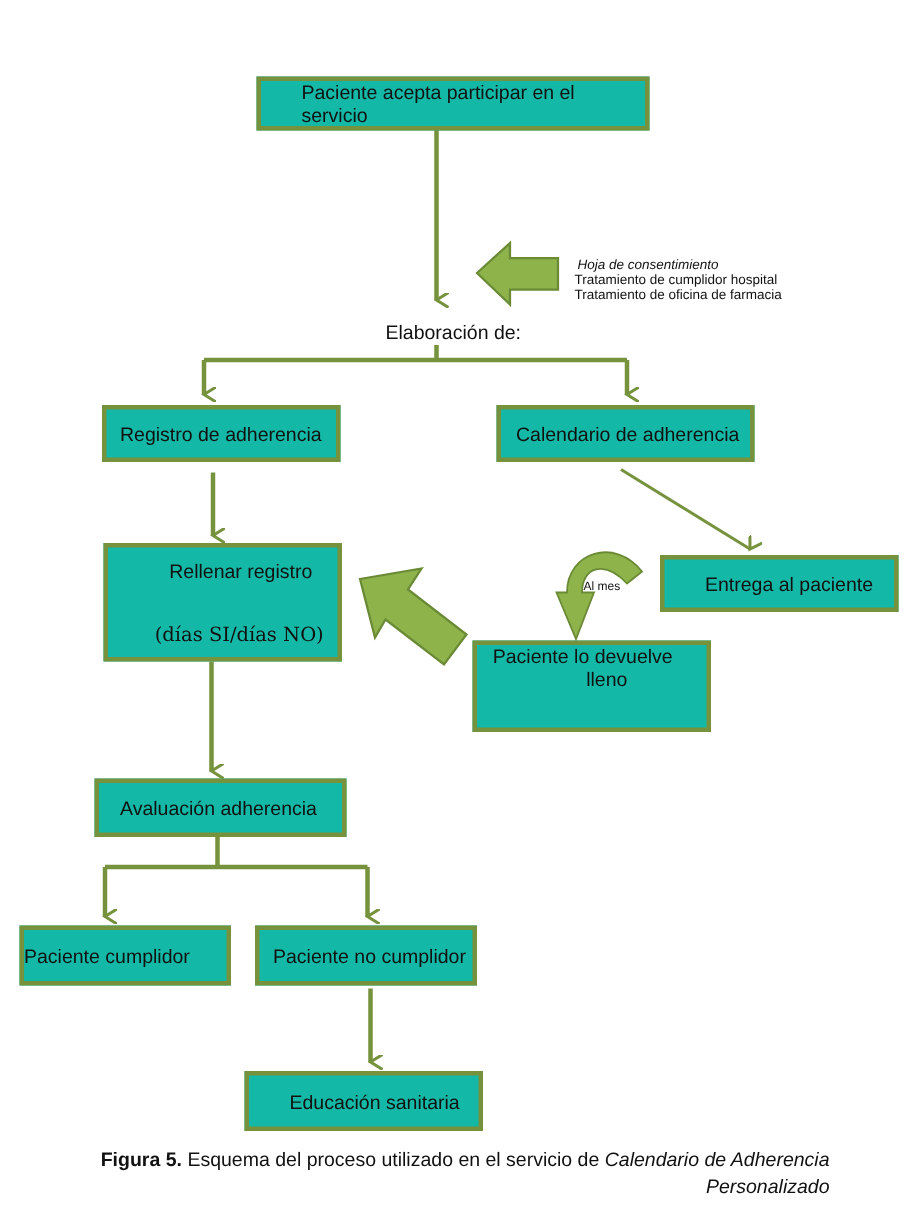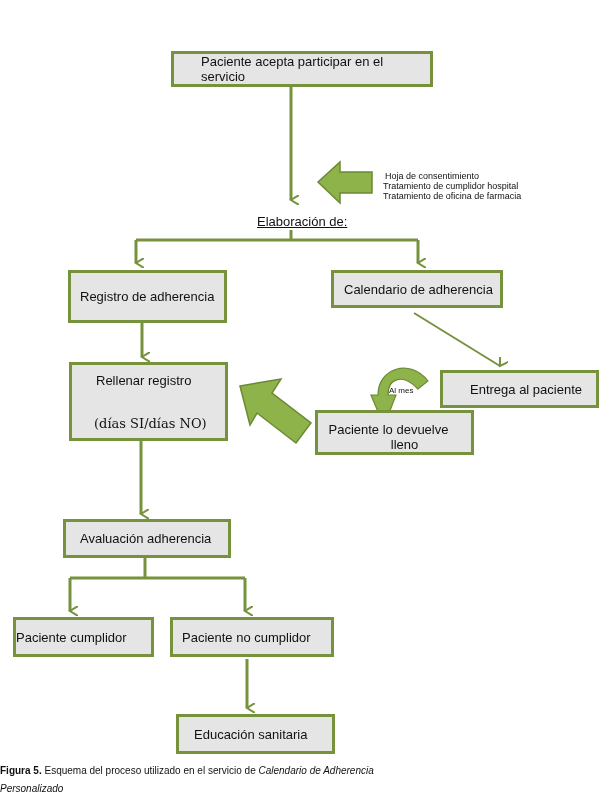--- a/index.html
+++ b/index.html
@@ -1,23 +1,23 @@
 <!DOCTYPE html>
 <html><head>
   <meta charset="utf-8">
   <style>
     html, body { margin: 0; padding: 0; background: #ffffff; }
     body { width: 615px; height: 809px; position: relative; overflow: hidden;
       font-family: "Liberation Sans", sans-serif; color: #111; }
-    .box { position: absolute; border: 3px solid #76923c; background: #e5e5e5; box-sizing: border-box;
+    .box { position: absolute; border: 3px solid #76923c; background: #14b8a6; box-sizing: border-box;
       font-size: 13px; display: flex; align-items: center; }
     .txt { position: absolute; font-family: "Liberation Sans", sans-serif; }
     svg.lines { position: absolute; left: 0; top: 0; }
     .serif { font-family: "DejaVu Serif", "Liberation Serif", serif; }
-    .caption { position: absolute; left: 0; width: 553px; text-align: left; font-size: 10px; }
+    .caption { position: absolute; left: 0; width: 553px; text-align: right; font-size: 13px; }
   </style>
 </head>
 <body>
 
 <svg class="lines" width="615" height="809">
   <defs>
     <marker id="ah" markerWidth="10" markerHeight="10" refX="5" refY="8" orient="auto" markerUnits="userSpaceOnUse">
       <path d="M0,0 L5,8 L10,0" fill="none" stroke="#76923c" stroke-width="2"></path>
     </marker>
   </defs>
@@ -48,65 +48,65 @@
 
   <path d="M240,386 L281,379 L272,393 L311,423 L296,443 L257,413 L250,425 Z" fill="#8db34a" stroke="#6a8a35" stroke-width="1.5"></path>
 
   <path d="M428,381 C410,358 378,368 378,395 L371,395 L384,426 L396,395 L388,395 C388,378 403,373 418,389 Z" fill="#8db34a" stroke="#6a8a35" stroke-width="1.2"></path>
 </svg>
 
 <div class="box" style="left:171px;top:51px;width:262px;height:36px;padding-left:27px;">
   <span>Paciente acepta participar en el servicio</span>
 </div>
 
-<div class="txt" style="left:257px;top:214px;font-size:13px;text-decoration:underline;">Elaboración de:</div>
+<div class="txt" style="left:257px;top:214px;font-size:13px;">Elaboración de:</div>
 
 <div class="txt" style="left:383px;top:171px;font-size:9px;line-height:10px;">
-  <div style="padding-left:2px;">Hoja de consentimiento</div>
+  <div style="padding-left:2px;font-style:italic;">Hoja de consentimiento</div>
   <div>Tratamiento de cumplidor hospital</div>
   <div>Tratamiento de oficina de farmacia</div>
 </div>
 
-<div class="box" style="left:68px;top:270px;width:159px;height:53px;padding-left:9px;">
+<div class="box" style="left:68px;top:270px;width:159px;height:38px;padding-left:9px;">
   <span>Registro de adherencia</span>
 </div>
 
 <div class="box" style="left:331px;top:270px;width:172px;height:38px;padding-left:10px;">
   <span>Calendario de adherencia</span>
 </div>
 
-<div class="box" style="left:69px;top:362px;width:159px;height:79px;padding-left:24px;flex-direction:column;align-items:flex-start;justify-content:center;">
+<div class="box" style="left:69px;top:362px;width:159px;height:79px;padding-left:24px;flex-direction:column;align-items:center;justify-content:center;">
   <span>Rellenar registro</span>
   <span class="serif" style="margin-left:-2px;margin-top:28px;">(días SI/días NO)</span>
 </div>
 
 <div class="box" style="left:440px;top:370px;width:159px;height:38px;padding-left:27px;">
   <span>Entrega al paciente</span>
 </div>
 
 <div class="txt" style="left:389px;top:386px;font-size:8px;text-align:right;">Al mes</div>
 
-<div class="box" style="left:315px;top:410px;width:159px;height:45px;flex-direction:column;align-items:center;justify-content:flex-end;line-height:15px;">
+<div class="box" style="left:315px;top:427px;width:159px;height:61px;flex-direction:column;align-items:center;justify-content:flex-start;line-height:15px;">
   <span style="margin-left:-12px;">Paciente lo devuelve</span>
   <span style="margin-left:20px;">lleno</span>
 </div>
 
 <div class="box" style="left:63px;top:519px;width:168px;height:39px;padding-left:14px;">
   <span>Avaluación adherencia</span>
 </div>
 
 <div class="box" style="left:13px;top:617px;width:141px;height:40px;">
   <span>Paciente cumplidor</span>
 </div>
 
-<div class="box" style="left:170px;top:617px;width:164px;height:40px;padding-left:9px;">
+<div class="box" style="left:170px;top:617px;width:148px;height:40px;padding-left:9px;">
   <span>Paciente no cumplidor</span>
 </div>
 
-<div class="box" style="left:163px;top:714px;width:159px;height:40px;padding-left:15px;margin-left:13px;">
+<div class="box" style="left:163px;top:714px;width:159px;height:40px;padding-left:27px;">
   <span>Educación sanitaria</span>
 </div>
 
 <div class="caption" style="top:765px;">
   <b>Figura 5.</b><span> Esquema del proceso utilizado en el servicio de </span><i>Calendario de Adherencia</i>
 </div>
 <div class="caption" style="top:783px;">
   <i>Personalizado</i>
 </div>
 

